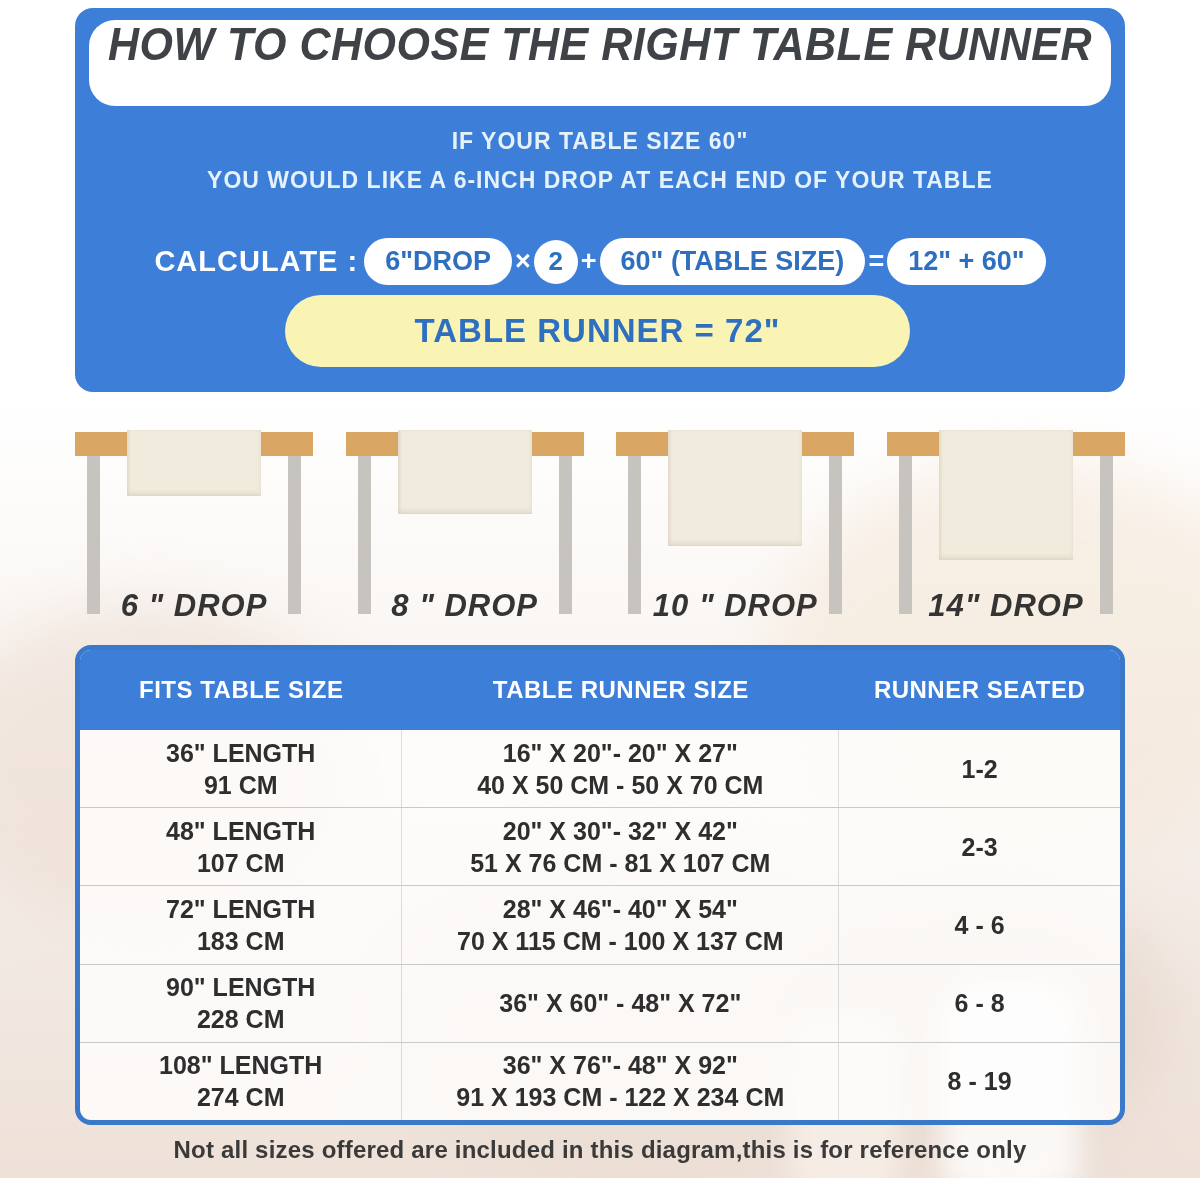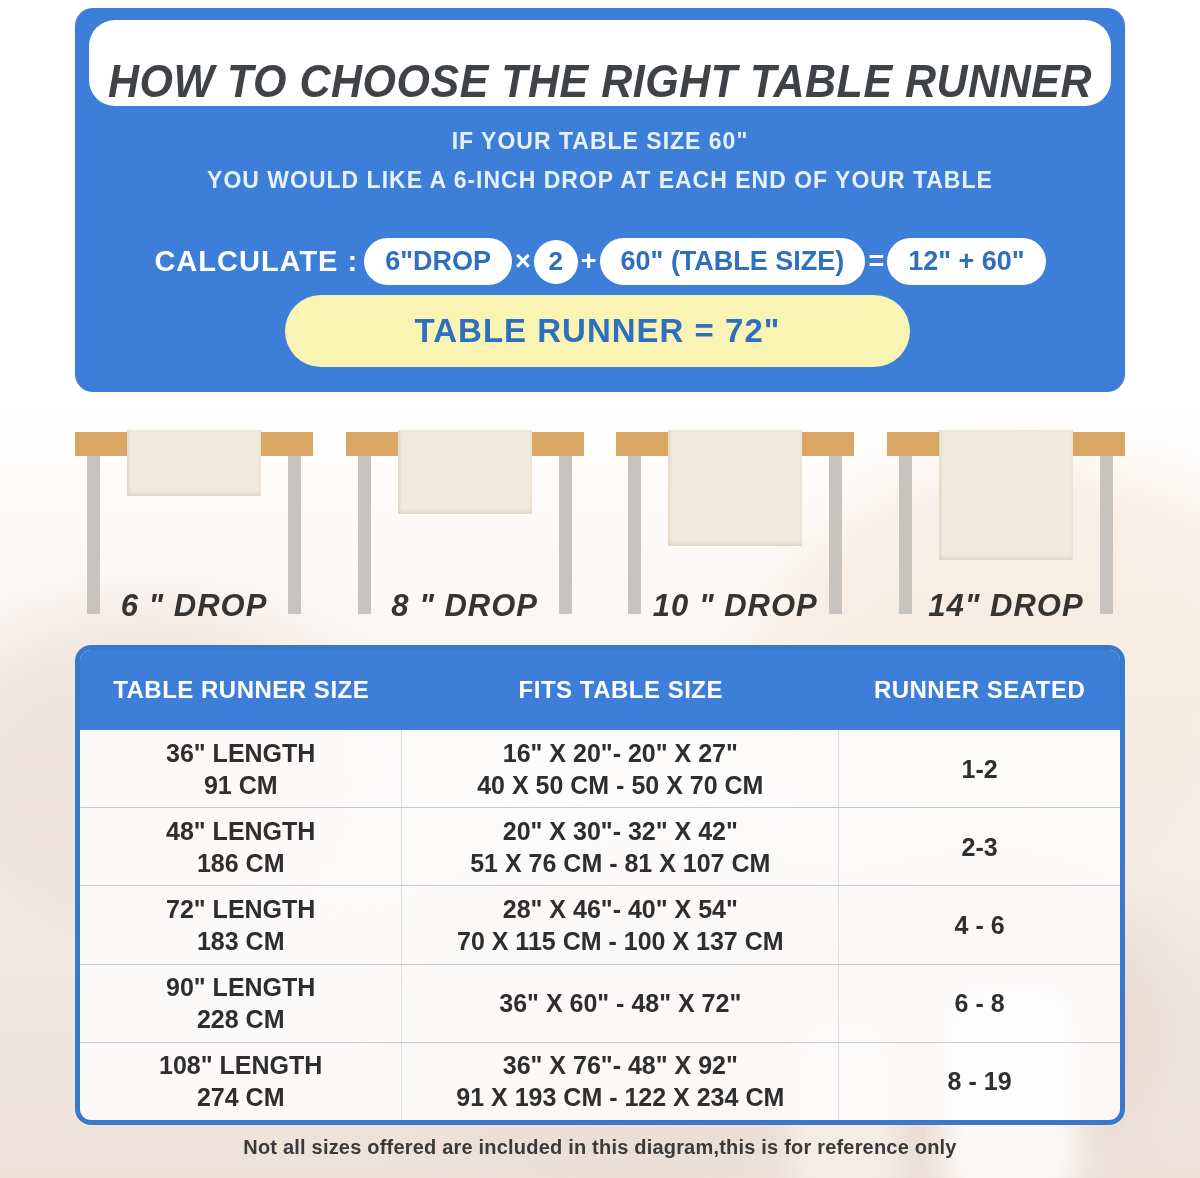--- a/index.html
+++ b/index.html
@@ -16,21 +16,21 @@
   .b2{right:-90px;top:460px;width:520px;height:400px;background:#f4e6d6;opacity:.55;}
   .b3{left:370px;top:850px;width:540px;height:330px;background:#e7d8cd;opacity:.4;}
   .b4{right:30px;top:880px;width:380px;height:280px;background:#e0cfc2;opacity:.5;}
   .b5{right:120px;top:980px;width:140px;height:220px;background:#ffffff;opacity:.8;border-radius:40px;filter:blur(14px);}
   .b6{right:300px;top:1010px;width:110px;height:190px;background:#f7efe8;opacity:.85;border-radius:36px;filter:blur(12px);}
 
   
   .top-panel{position:absolute;left:75px;top:8px;width:1050px;height:384px;
     background:#3d7ed9;border-radius:18px;z-index:2;}
   .title-bar{position:absolute;left:14px;top:12px;right:14px;height:86px;background:#ffffff;
-    border-radius:26px;display:flex;align-items:flex-end;justify-content:center;}
+    border-radius:26px;display:flex;align-items:flex-start;justify-content:center;}
   .title-bar h1{margin:0;font-size:43px;font-weight:bold;font-style:italic;color:#3f4347;
     white-space:nowrap;letter-spacing:0.5px;transform:scaleY(1.06);}
   .subtitle{position:absolute;top:120px;left:0;width:100%;text-align:center;color:#e5f2fc;font-weight:bold;}
   .sub1{font-size:23px;letter-spacing:1px;margin-bottom:12px;}
   .sub2{font-size:23px;letter-spacing:1px;}
   .calc-row{position:absolute;top:230px;left:14px;right:14px;display:flex;align-items:center;
     justify-content:center;gap:3px;}
   .calc-label{color:#ffffff;font-size:29px;font-weight:bold;letter-spacing:1px;margin-right:3px;white-space:nowrap;}
   .pill{background:#ffffff;color:#2e6fc0;font-weight:bold;font-size:27px;padding:8px 21px;
     border-radius:999px;white-space:nowrap;}
@@ -65,21 +65,21 @@
   .thead{display:grid;grid-template-columns:31% 42% 27%;background:#3d7ed9;color:#ffffff;
     font-weight:bold;font-size:24px;letter-spacing:0.5px;height:80px;align-items:center;text-align:center;}
   .tbody{display:flex;flex-direction:column;height:390px;}
   .trow{display:grid;grid-template-columns:31% 42% 27%;flex:1;text-align:center;color:#2e2e2e;font-weight:bold;}
   .trow + .trow{border-top:1px solid #c9c9c9;}
   .tcell{height:100%;display:flex;flex-direction:column;justify-content:center;padding:0 6px;box-sizing:border-box;}
   .trow .tcell:nth-child(1),.trow .tcell:nth-child(2){border-right:1px solid #dcdcdc;}
   .tcell .line{font-size:25px;line-height:1.28;}
   .persons{font-size:27px;}
 
-  .footnote{position:absolute;left:0;right:0;top:1136px;text-align:center;font-size:20px;
+  .footnote{position:absolute;left:0;right:0;top:1136px;text-align:center;font-size:24px;
     font-weight:bold;color:#3a3a3a;z-index:2;letter-spacing:0.2px;}
 </style>
 </head>
 <body>
 
 <div class="canvas">
   <div class="bg-gradient"></div>
   <div class="blob b1"></div>
   <div class="blob b2"></div>
   <div class="blob b3"></div>
@@ -136,22 +136,22 @@
       <div class="tabletop"></div>
       <div class="leg left"></div>
       <div class="leg right"></div>
       <div class="runner"></div>
       <div class="fig-label">14" DROP</div>
     </div>
   </div>
 
   <div class="size-panel">
     <div class="thead">
+      <div>FITS TABLE SIZE</div>
       <div>TABLE RUNNER SIZE</div>
-      <div>FITS TABLE SIZE</div>
       <div>RUNNER SEATED</div>
     </div>
     <div class="tbody">
 
       <div class="trow">
         <div class="tcell">
           <div class="line">36" LENGTH</div>
           <div class="line">91 CM</div>
         </div>
         <div class="tcell">
@@ -159,21 +159,21 @@
           <div class="line">40 X 50 CM - 50 X 70 CM</div>
         </div>
         <div class="tcell">
           <div class="line persons">1-2</div>
         </div>
       </div>
 
       <div class="trow">
         <div class="tcell">
           <div class="line">48" LENGTH</div>
-          <div class="line">186 CM</div>
+          <div class="line">107 CM</div>
         </div>
         <div class="tcell">
           <div class="line">20" X 30"- 32" X 42"</div>
           <div class="line">51 X 76 CM - 81 X 107 CM</div>
         </div>
         <div class="tcell">
           <div class="line persons">2-3</div>
         </div>
       </div>
 

